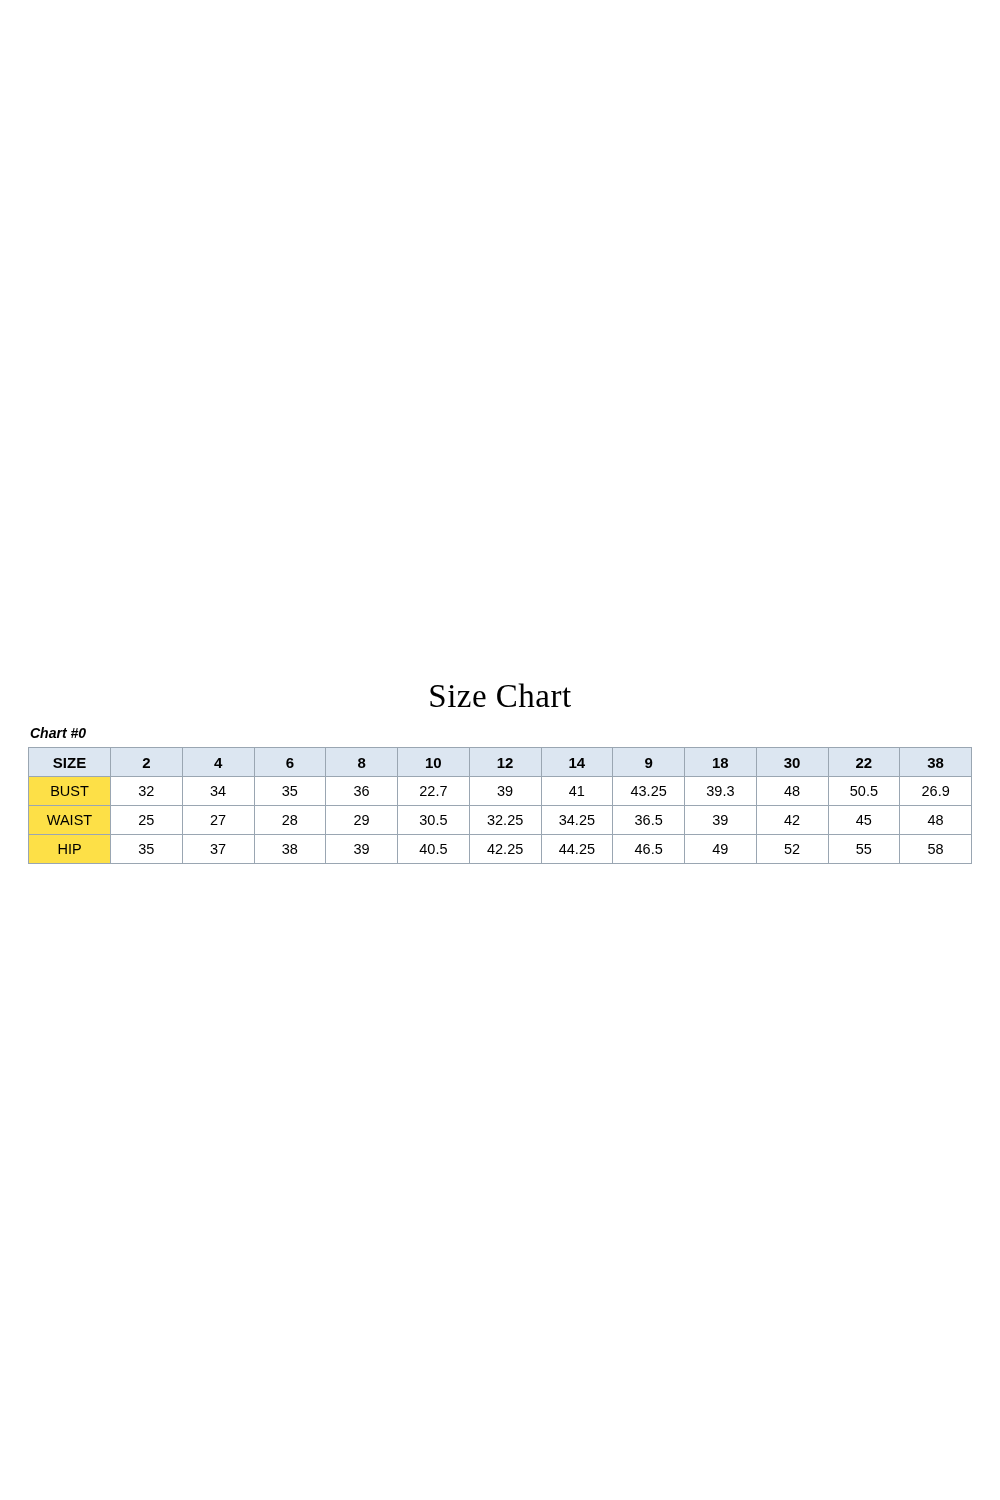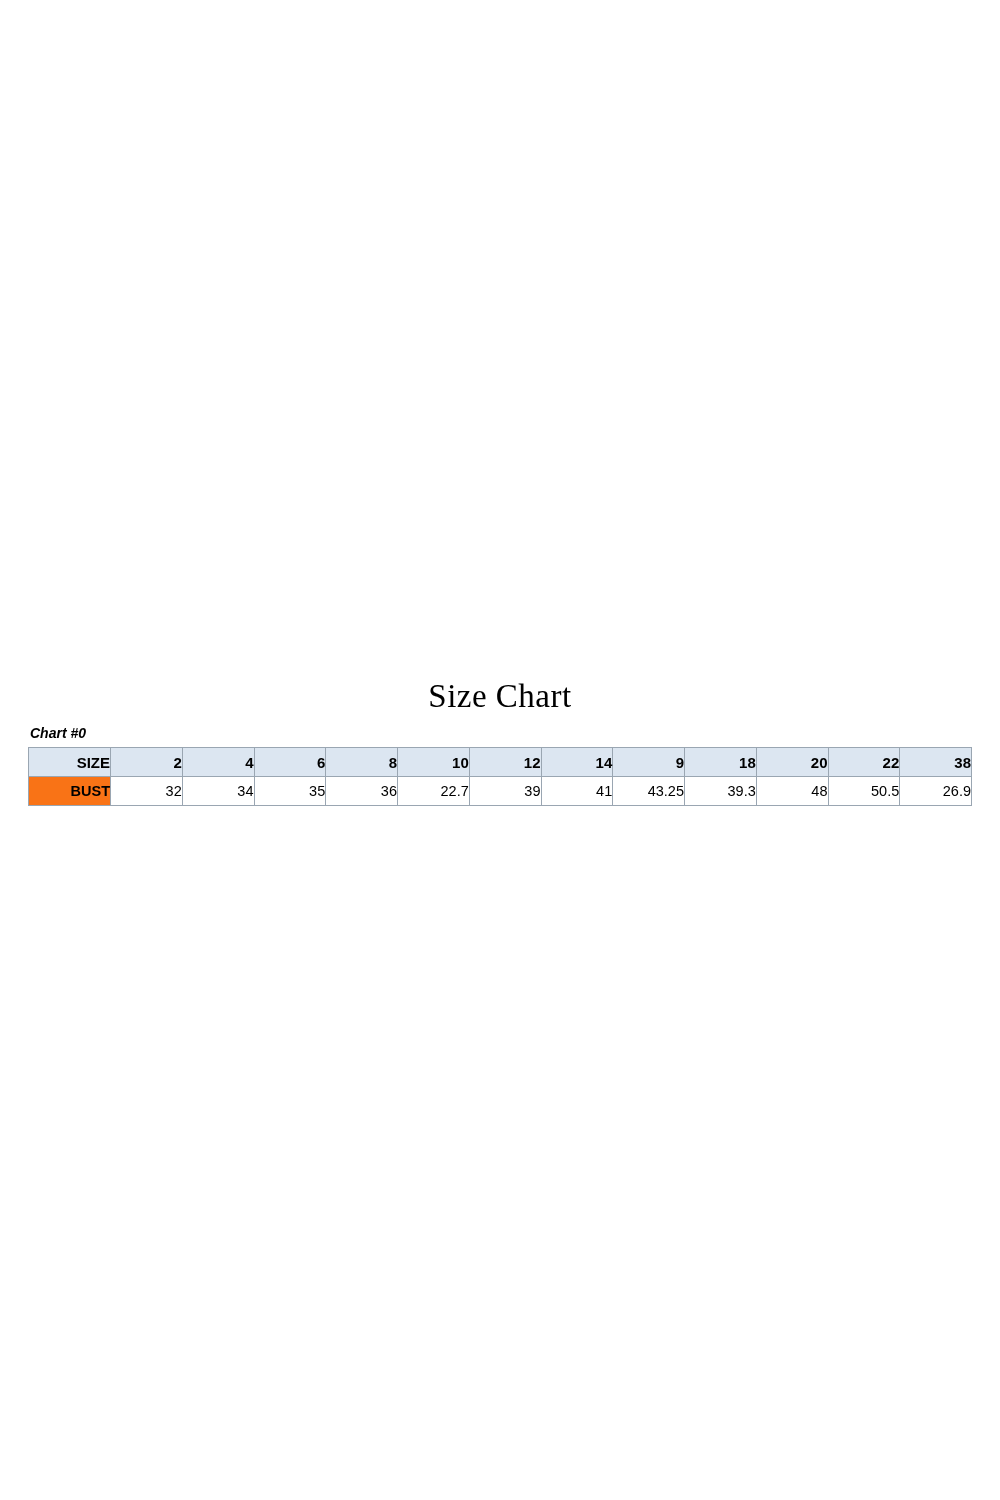--- a/index.html
+++ b/index.html
@@ -58,37 +58,37 @@
   table.size-table {
     border-collapse: collapse;
     width: 944px;
     table-layout: fixed;
   }
 
   table.size-table td,
   table.size-table th {
     border: 1px solid #9aa6b2;
     height: 28px;
-    text-align: right;
+    text-align: center;
     vertical-align: middle;
     font-size: 14.5px;
     font-weight: normal;
     color: #000000;
     padding: 0;
   }
 
   table.size-table thead th {
     background: #dce6f1;
     font-weight: bold;
     font-size: 15px;
   }
 
   table.size-table tbody td.row-header {
-    font-weight: bold;
-    background: #f97316;
+    font-weight: normal;
+    background: #fde047;
     font-size: 14.5px;
   }
 
   col.c-label { width: 82px; }
   col.c-val { width: auto; }
 </style>
 </head>
 <body>
 
 <div class="sheet">
@@ -119,38 +119,68 @@
           <th>SIZE</th>
           <th>2</th>
           <th>4</th>
           <th>6</th>
           <th>8</th>
           <th>10</th>
           <th>12</th>
           <th>14</th>
           <th>9</th>
           <th>18</th>
-          <th>20</th>
+          <th>30</th>
           <th>22</th>
           <th>38</th>
         </tr>
       </thead>
       <tbody>
         <tr>
           <td class="row-header">BUST</td>
           <td>32</td>
           <td>34</td>
           <td>35</td>
           <td>36</td>
           <td>22.7</td>
           <td>39</td>
           <td>41</td>
           <td>43.25</td>
           <td>39.3</td>
           <td>48</td>
           <td>50.5</td>
           <td>26.9</td>
         </tr>
+        <tr>
+          <td class="row-header">WAIST</td>
+          <td>25</td>
+          <td>27</td>
+          <td>28</td>
+          <td>29</td>
+          <td>30.5</td>
+          <td>32.25</td>
+          <td>34.25</td>
+          <td>36.5</td>
+          <td>39</td>
+          <td>42</td>
+          <td>45</td>
+          <td>48</td>
+        </tr>
+        <tr>
+          <td class="row-header">HIP</td>
+          <td>35</td>
+          <td>37</td>
+          <td>38</td>
+          <td>39</td>
+          <td>40.5</td>
+          <td>42.25</td>
+          <td>44.25</td>
+          <td>46.5</td>
+          <td>49</td>
+          <td>52</td>
+          <td>55</td>
+          <td>58</td>
+        </tr>
       </tbody>
     </table>
   </div>
 
 </div>
 
 </body></html>

